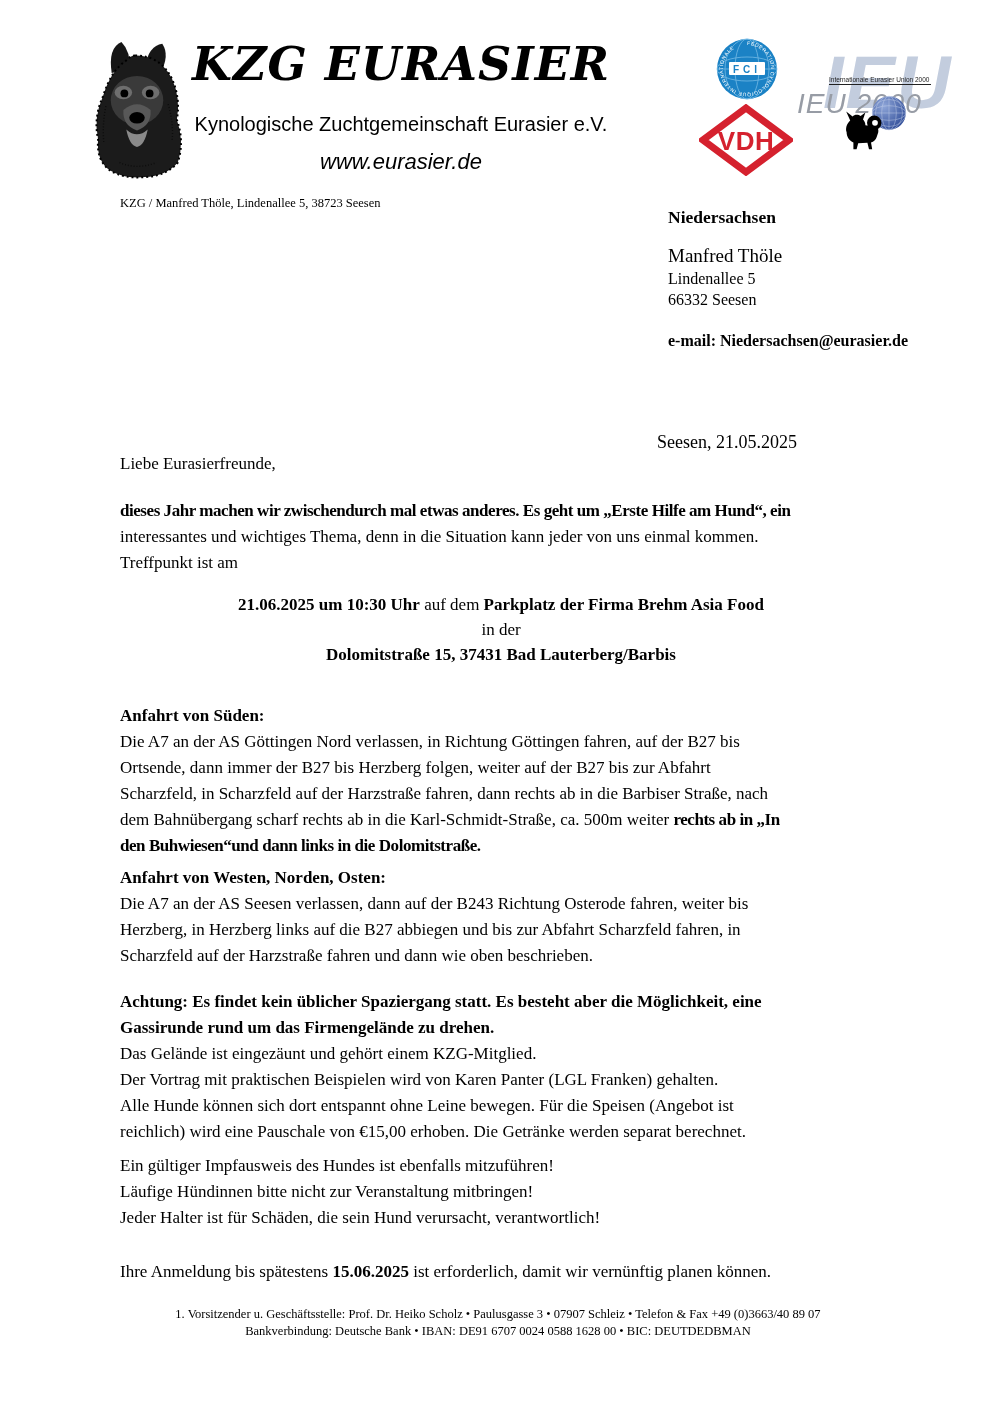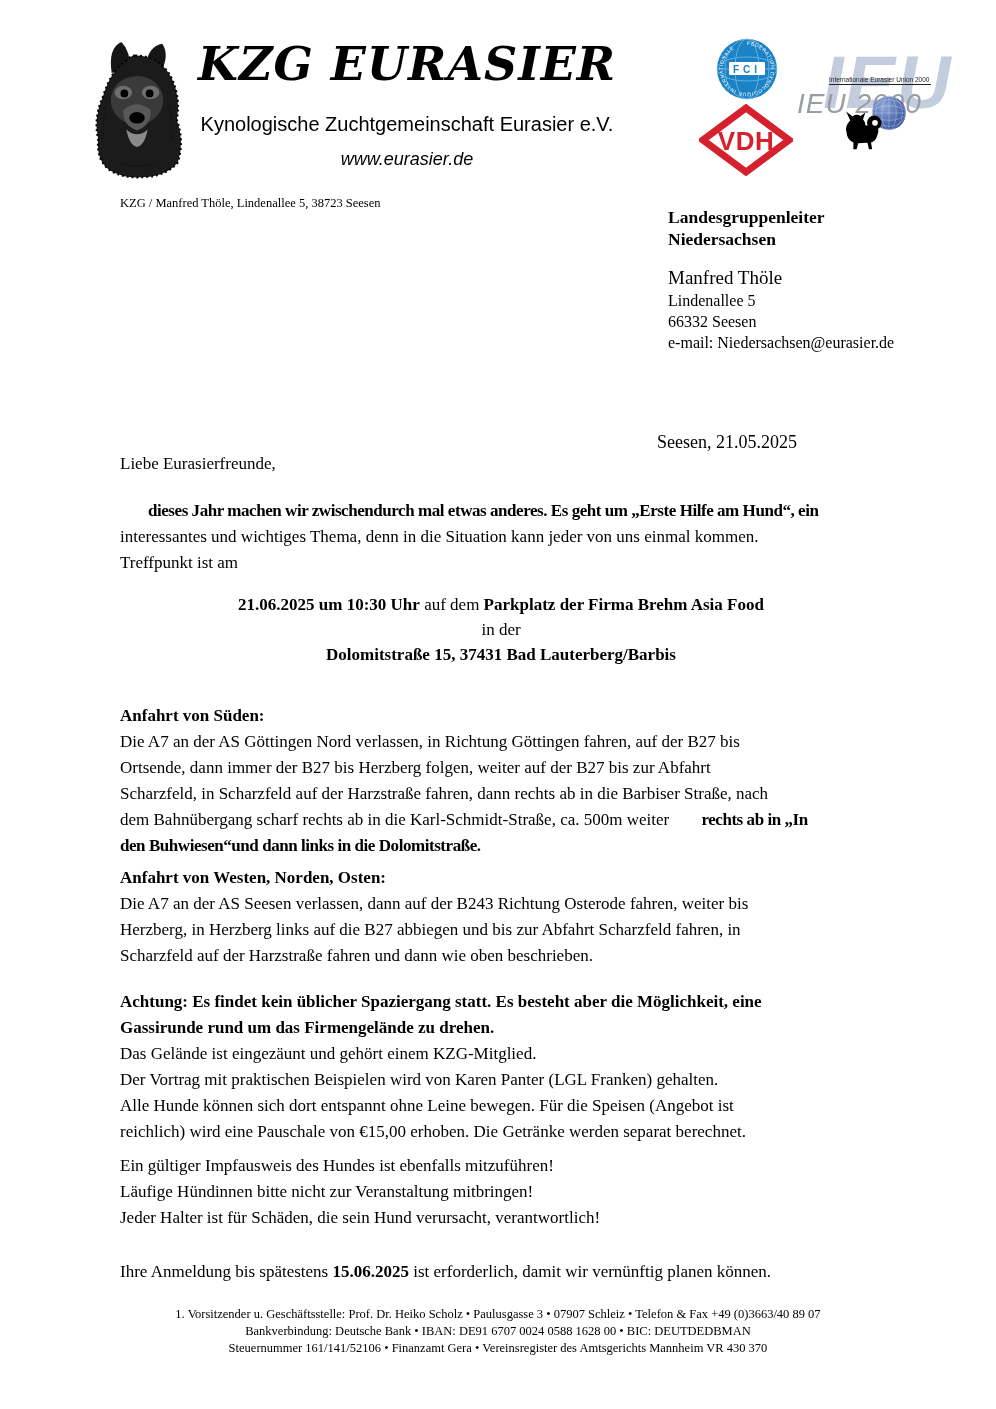--- a/index.html
+++ b/index.html
@@ -3,32 +3,32 @@
 <meta charset="utf-8">
 <style>
   html,body { margin:0; padding:0; background:#ffffff; }
   .page {
     position:relative; width:996px; height:1409px; background:#fff;
     font-family:"Liberation Serif", serif; color:#000; overflow:hidden;
   }
 
   
   .dog-head { position:absolute; left:86px; top:38px; width:102px; height:142px; }
-  .title-block { position:absolute; left:118px; top:36px; width:578px; text-align:center; }
+  .title-block { position:absolute; left:112px; top:36px; width:578px; text-align:center; }
   .org-title {
     font-family:"DejaVu Serif", serif; font-weight:bold; font-style:italic;
     font-size:46px; line-height:56px; letter-spacing:1px; white-space:nowrap;
   }
   .org-subtitle {
     font-family:"Liberation Sans", sans-serif; 
     font-size:20px; line-height:30px; margin-top:17px; white-space:nowrap;
   }
   .org-site {
     font-family:"Liberation Sans", sans-serif; font-style:italic;
-    font-size:18px; margin-top:10px;
+    font-size:22px; margin-top:10px;
   }
   .fci-logo { position:absolute; left:716px; top:38px; width:62px; height:62px; }
   .vdh-logo { position:absolute; left:699px; top:104px; width:94px; height:72px; }
   .ieu-logo { position:absolute; left:793px; top:46px; width:180px; height:145px; }
   .ieu-watermark {
     position:absolute; left:30px; top:0px; font-family:"Liberation Sans", sans-serif;
     font-style:italic; font-weight:bold; font-size:74px; line-height:74px;
     color:#c3cdde; letter-spacing:2px;
   }
   .ieu-caption {
@@ -43,30 +43,30 @@
   .ieu-globe { position:absolute; left:78px; top:48px; width:36px; height:38px; }
   .ieu-dog { position:absolute; left:46px; top:64px; width:48px; height:40px; }
 
   
   .sender-line { position:absolute; left:120px; top:196px; font-size:12.5px; }
   .contact-block { position:absolute; left:668px; top:206px; width:300px; font-size:16px; }
   .contact-role { font-weight:bold; font-size:17.5px; line-height:22px; }
   .contact-name { margin-top:16px; font-size:19px; line-height:24px; }
   .contact-addr { font-size:16px; line-height:21px; }
   .contact-phone { margin-top:15px; font-size:16px; line-height:21px; }
-  .contact-email { font-size:16px; line-height:21px; }
+  .contact-email { margin-top:20px; font-size:16px; line-height:21px;font-weight:bold; }
 
   .dateline { position:absolute; left:657px; top:432px; font-size:18px; }
   .salutation { position:absolute; left:120px; top:454px; font-size:17px; }
 
   
   .body-col { position:absolute; left:120px; top:498px; width:762px; font-size:17px; line-height:26px; }
   .para { white-space:pre-wrap; }
   .b { font-weight:bold;margin-top:48px; }
-  .d { font-weight:bold; letter-spacing:-0.45px;margin-left:28px; }
+  .d { font-weight:bold; letter-spacing:-0.45px; }
   .blk-event { margin:16px 0 36px 0; text-align:center; line-height:25px; }
   .blk-westen { margin-top:6px; }
   .blk-achtung { margin-top:20px; }
   .blk-rules { margin-top:8px; }
   .blk-anmeldung { margin-top:28px; }
 
   
   .page-footer {
     position:absolute; left:0; right:0; top:1306px; text-align:center;
     font-size:12.5px; line-height:17px;
@@ -144,21 +144,20 @@
     <svg class="ieu-dog" viewBox="0 0 60 50" aria-hidden="true">
       <circle cx="44" cy="16" r="9" fill="#000"></circle>
       <circle cx="45" cy="16" r="3.6" fill="#fff"></circle>
       <path fill="#000" d="M14 13 L9 2 L17 8 C19 5.5 24 5 27 7.5 L33 3 L30 12 C32 14 33 16.5 33 19 L45 21 C48 21 50 24 49 28 L47 34 C46 37 43.5 39.5 40 40.5 L41.5 49 L37.5 49 L35.5 41 L24 41.5 L22 49 L18 49 L18 40.5 C13 38.5 9.5 33.5 9.5 27.5 C8 24 9 17.5 14 13 Z"></path>
     </svg>
   </div>
 
   <div class="sender-line">KZG / Manfred Thöle, Lindenallee 5, 38723 Seesen</div>
 
   <div class="contact-block">
-    <div class="contact-role">Landesgruppenleiter</div>
     <div class="contact-role">Niedersachsen</div>
     <div class="contact-name">Manfred Thöle</div>
     <div class="contact-addr">Lindenallee 5</div>
     <div class="contact-addr">66332 Seesen</div>
     <div class="contact-email">e-mail: Niedersachsen@eurasier.de</div>
   </div>
 
   <div class="dateline">Seesen, 21.05.2025</div>
   <div class="salutation">Liebe Eurasierfreunde,</div>
 
@@ -187,16 +186,15 @@
 reichlich) wird eine Pauschale von €15,00 erhoben. Die Getränke werden separat berechnet.</span></div>
     <div class="para blk-rules"><span>Ein gültiger Impfausweis des Hundes ist ebenfalls mitzuführen!
 Läufige Hündinnen bitte nicht zur Veranstaltung mitbringen!
 Jeder Halter ist für Schäden, die sein Hund verursacht, verantwortlich!</span></div>
     <div class="para blk-anmeldung"><span>Ihre Anmeldung bis spätestens </span><span class="b">15.06.2025</span><span> ist erforderlich, damit wir vernünftig planen können.</span></div>
   </div>
 
   <div class="page-footer">
     <div>1. Vorsitzender u. Geschäftsstelle: Prof. Dr. Heiko Scholz • Paulusgasse 3 • 07907 Schleiz • Telefon &amp; Fax +49 (0)3663/40 89 07</div>
     <div>Bankverbindung: Deutsche Bank • IBAN: DE91 6707 0024 0588 1628 00 • BIC: DEUTDEDBMAN</div>
-    <div>Steuernummer 161/141/52106 • Finanzamt Gera • Vereinsregister des Amtsgerichts Mannheim VR 430 370</div>
   </div>
 
 </div>
 
 </body></html>

